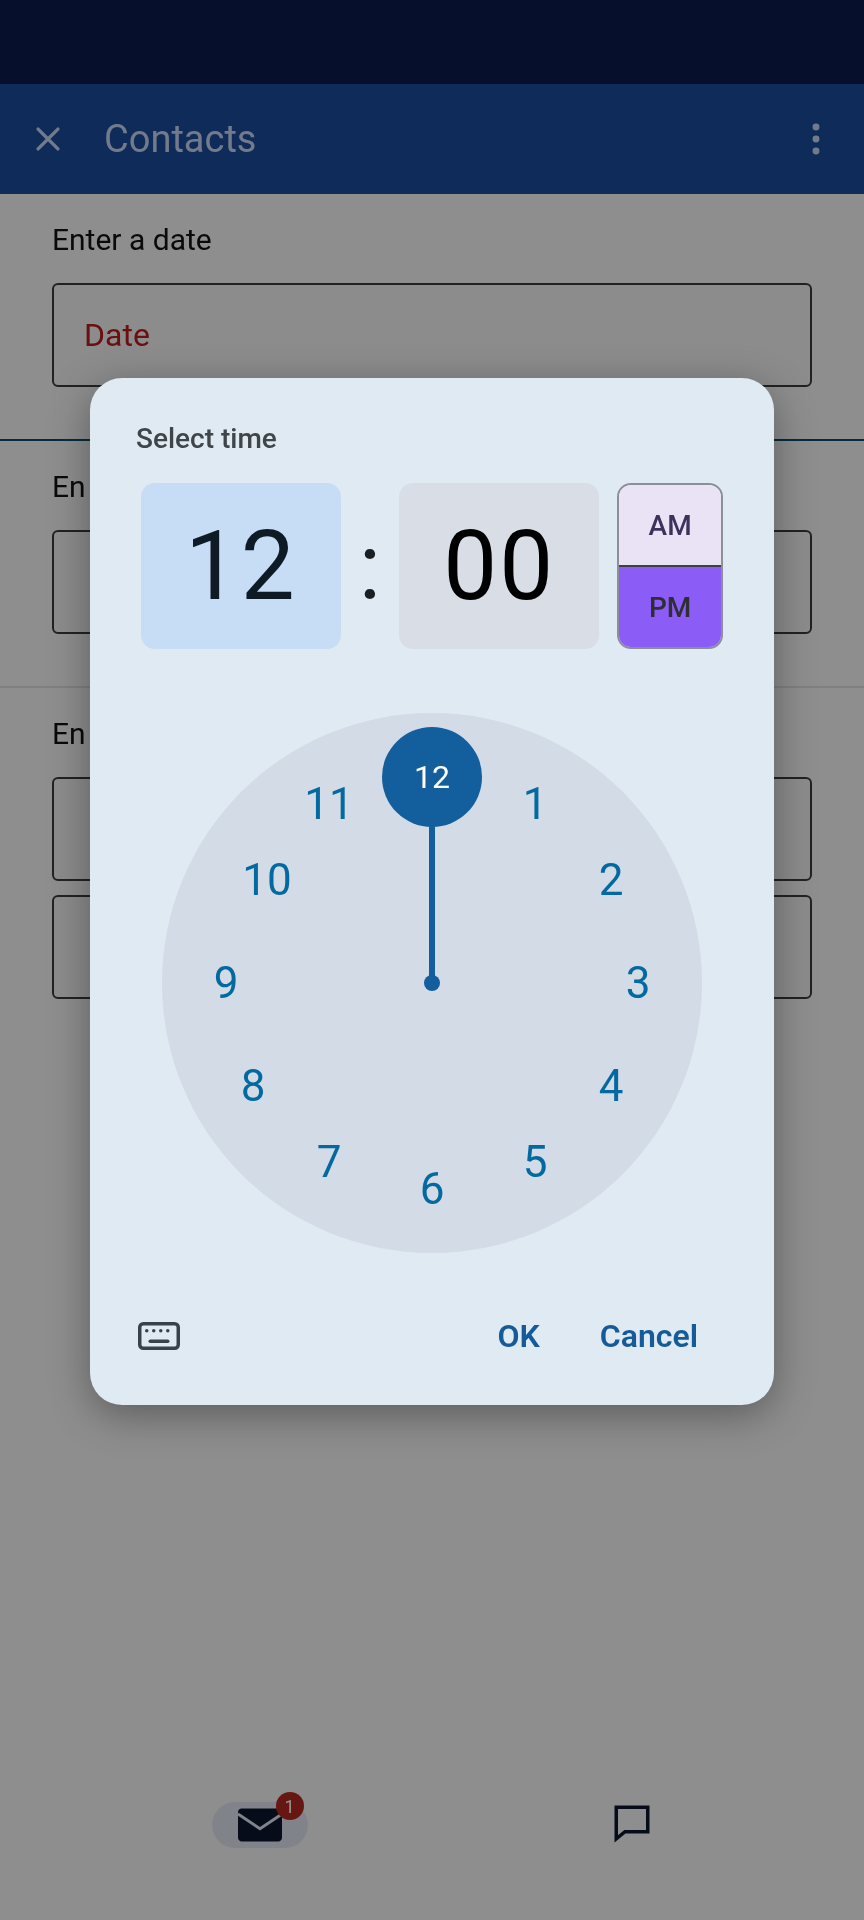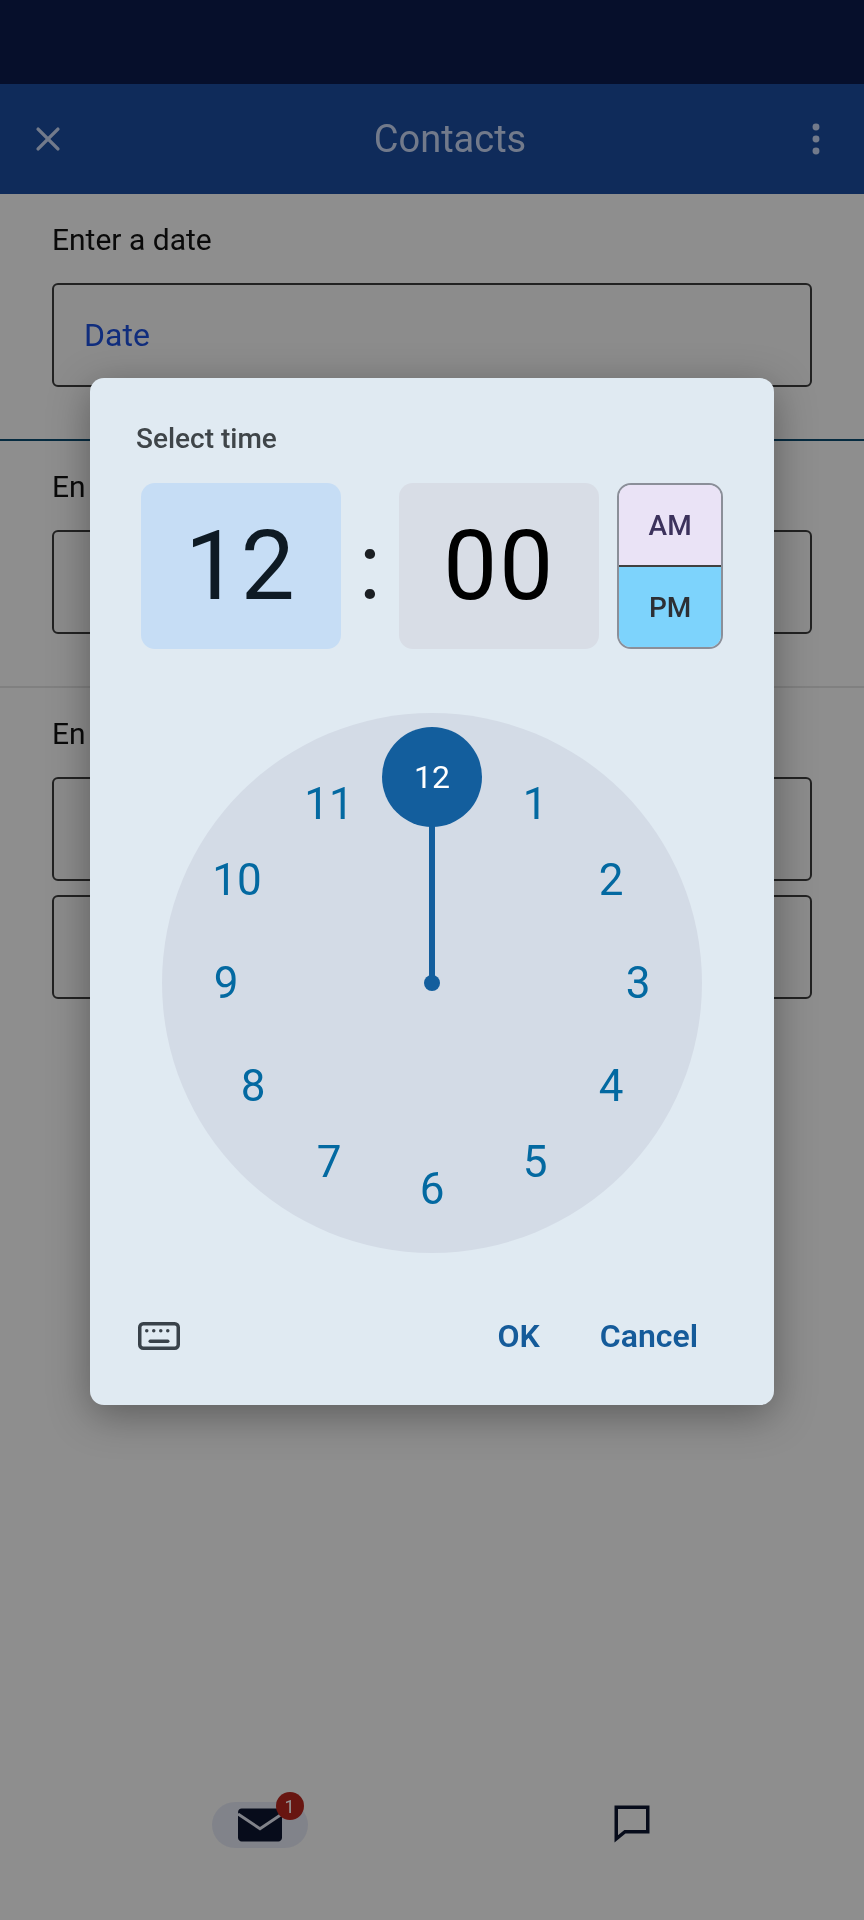--- a/index.html
+++ b/index.html
@@ -22,21 +22,20 @@
     height: 84px;
     background: #0c1a4a;
   }
   .appbar {
     height: 110px;
     background: #1b4b9b;
     display: flex;
     align-items: center;
     padding: 0 28px;
     color: #c5d3ef;
-    text-align: center;
   }
   .appbar .close {
     width: 40px;
     height: 40px;
     display: flex;
     align-items: center;
     justify-content: center;
     margin-right: 36px;
   }
   .appbar .title {
@@ -66,21 +65,21 @@
     margin-bottom: 26px;
   }
   .inputbox {
     border: 2px solid #3b3b3b;
     border-radius: 6px;
     height: 104px;
     display: flex;
     align-items: center;
     padding: 0 30px;
     font-size: 32px;
-    color: #1d4ed8;
+    color: #b91c1c;
     margin-bottom: 14px;
     background: #f2f2f2;
   }
   .bottomnav {
     position: absolute;
     bottom: 0;
     left: 0;
     right: 0;
     height: 150px;
     display: flex;
@@ -119,21 +118,21 @@
     background: rgba(0,0,0,0.42);
   }
 
   
   .dialog {
     position: absolute;
     left: 90px;
     top: 378px;
     width: 684px;
     background: #e0eaf2;
-    border-radius: 14px;
+    border-radius: 32px;
     box-shadow: 0 10px 40px rgba(0,0,0,0.35);
     padding: 44px 0 36px 0;
   }
   .dlg-title {
     font-size: 28px;
     font-weight: 500;
     color: #3f4549;
     padding: 0 46px 28px 46px;
   }
   .time-row {
@@ -183,21 +182,21 @@
     justify-content: center;
     font-size: 28px;
     font-weight: 500;
   }
   .ampm .am {
     background: #eae3f6;
     color: #3c325c;
     border-bottom: 2px solid #404040;
   }
   .ampm .pm {
-    background: #7dd3fc;
+    background: #8b5cf6;
     color: #2d2f34;
   }
   .clock-wrap {
     display:flex;
     justify-content:center;
     padding-top: 64px;
     padding-bottom: 50px;
   }
   .clock {
     width: 540px;
@@ -347,21 +346,21 @@
         <div class="selknob">12</div>
         <div class="hournum" style="left:373px; top:91px;">1</div>
         <div class="hournum" style="left:449px; top:167px;">2</div>
         <div class="hournum" style="left:476px; top:270px;">3</div>
         <div class="hournum" style="left:449px; top:373px;">4</div>
         <div class="hournum" style="left:373px; top:449px;">5</div>
         <div class="hournum" style="left:270px; top:476px;">6</div>
         <div class="hournum" style="left:167px; top:449px;">7</div>
         <div class="hournum" style="left:91px;  top:373px;">8</div>
         <div class="hournum" style="left:64px;  top:270px;">9</div>
-        <div class="hournum" style="left:75px;  top:167px;">10</div>
+        <div class="hournum" style="left:105px;  top:167px;">10</div>
         <div class="hournum" style="left:167px; top:91px;">11</div>
 
       </div>
     </div>
 
     <div class="dlg-actions">
       <div class="kbd-toggle">
         <svg width="42" height="30" viewBox="0 0 24 16" fill="none" stroke="#39424a" stroke-width="2">
             <rect x="1" y="1" width="22" height="14" rx="2"></rect>
             <line x1="5" y1="5" x2="5" y2="5" stroke-linecap="round"></line>

